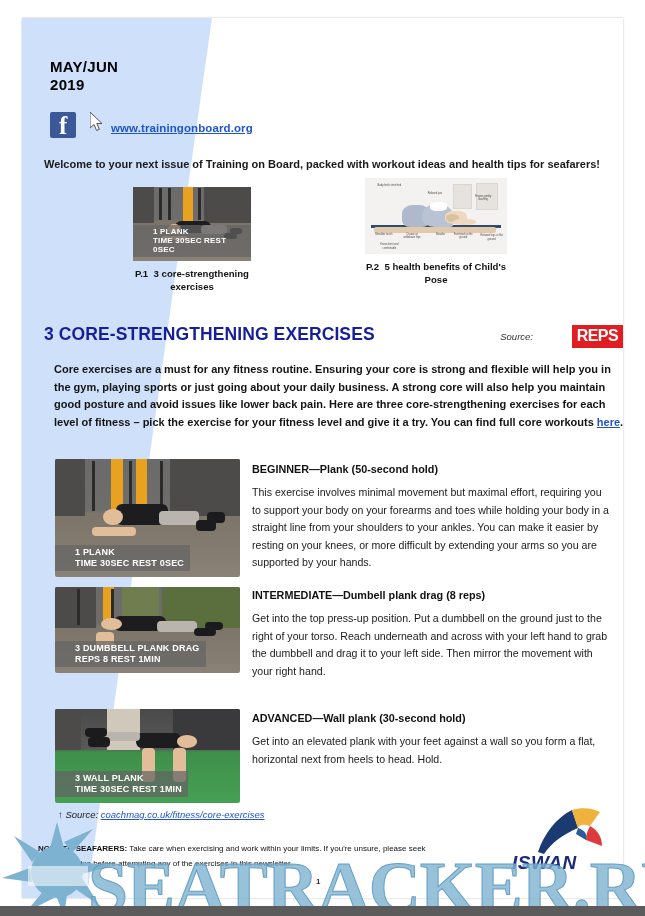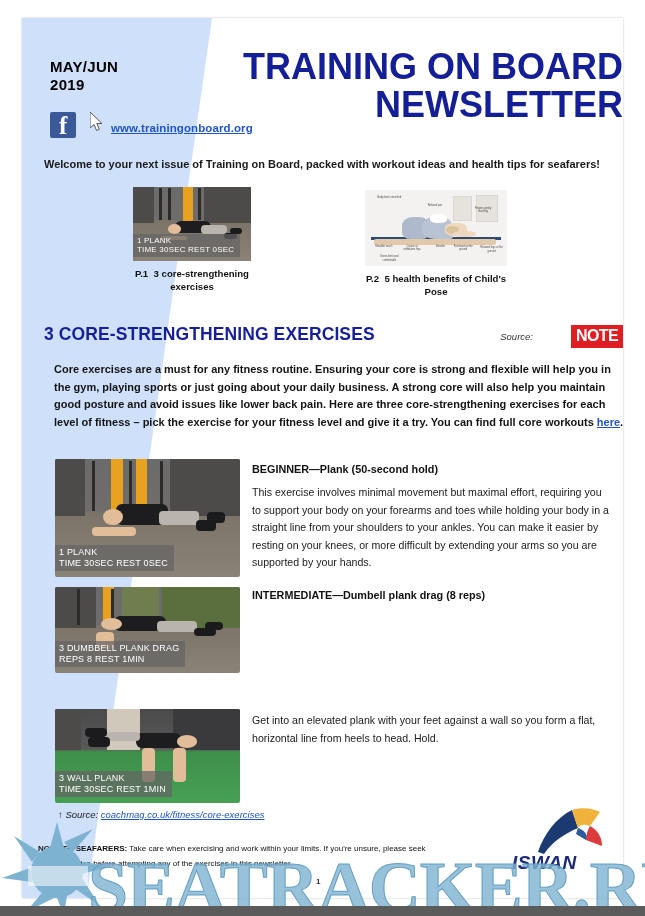--- a/index.html
+++ b/index.html
@@ -132,21 +132,21 @@
     top: 158px;
     width: 560px;
     font-size: 11px;
     font-weight: bold;
     color: #1a1a1a;
   }
 
   
   .thumb-wrap { position: absolute; }
   .thumb-a { left: 133px; top: 187px; width: 118px; }
-  .thumb-b { left: 365px; top: 190px; width: 142px; }
+  .thumb-b { left: 365px; top: 178px; width: 142px; }
 
   .thumb-img {
     position: relative;
     width: 100%;
     overflow: hidden;
   }
   .thumb-a .thumb-img { height: 74px; }
   .thumb-b .thumb-img { height: 76px; }
 
   .thumb-cap {
@@ -195,24 +195,24 @@
     background: #1b1b1d;
     border-radius: 4px;
   }
 
   .img-caption {
     position: absolute;
     left: 0;
     background: rgba(100,100,100,0.72);
     color: #ffffff;
     font-family: "Liberation Sans Narrow", "Liberation Sans", sans-serif;
-    font-weight: normal;
+    font-weight: bold;
     letter-spacing: 0.2px;
     line-height: 11px;
-    padding: 2px 6px 3px 4px;
+    padding: 2px 6px 3px 20px;
     white-space: pre-line;
     margin-top: 26px;
   }
   .thumb-a .img-caption {
     bottom: 4px;
     font-size: 8px;
     line-height: 9px;
   }
 
   
@@ -447,24 +447,20 @@
   <div class="blue-band"></div>
   <div class="blue-band-lower"></div>
 
   <div class="content">
 
     <div class="issue-date">
       <div>MAY/JUN</div>
       <div>2019</div>
     </div>
 
-    <div class="masthead">
-      <span>TRAINING ON BOARD</span>
-      <span class="line2">NEWSLETTER</span>
-    </div>
 
     <div class="fb-icon"></div>
 
     <svg class="cursor-arrow" viewBox="0 0 14 20">
       <polygon points="0,0 0,16 4,12.5 6.6,18.5 9.3,17.3 6.8,11.5 12,11.5" fill="#ffffff" stroke="#555555" stroke-width="1"></polygon>
     </svg>
 
     <a class="site-link" href="#">www.trainingonboard.org</a>
 
     <div class="welcome">Welcome to your next issue of Training on Board, packed with workout ideas and health tips for seafarers!</div>
@@ -517,21 +513,21 @@
           <div class="pose-lbl" style="left:8%; top:86%;">Knees bent and comfortable</div>
         </div>
       </div>
       <div class="thumb-cap">
         <span>P.2</span>&nbsp;&nbsp;<span>5 health benefits of Child's Pose</span>
       </div>
     </div>
 
     <div class="section-head">3 CORE-STRENGTHENING EXERCISES</div>
     <div class="source-label">Source:</div>
-    <div class="coach-logo">NOTE</div>
+    <div class="coach-logo">REPS</div>
 
     <div class="intro">
       <span>Core exercises are a must for any fitness routine. Ensuring your core is strong and flexible will help you in the gym, playing sports or just going about your daily business. A strong core will also help you maintain good posture and avoid issues like lower back pain. Here are three core-strengthening exercises for each level of fitness – pick the exercise for your fitness level and give it a try. You can find full core workouts </span><a class="inline-link" href="#">here</a><span>.</span>
     </div>
 
     <div class="ex-row row1">
       <div class="ex-img">
         <div class="gym">
           <div class="rack" style="left:0; width:16%;"></div>
           <div class="orange" style="left:30%; width:7%;"></div>
@@ -570,20 +566,21 @@
           <div class="athlete-skin" style="left:25%; top:36%; width:11%; height:14%;"></div>
           <div class="athlete-skin" style="left:22%; top:52%; width:10%; height:20%; border-radius:4px;"></div>
           <div class="athlete-shoe" style="left:75%; top:48%; width:12%; height:9%;"></div>
           <div class="athlete-shoe" style="left:81%; top:41%; width:10%; height:9%;"></div>
         </div>
         <div class="img-caption">3 DUMBBELL PLANK DRAG
 REPS 8 REST 1MIN</div>
       </div>
       <div class="ex-text">
         <div class="ex-title">INTERMEDIATE—Dumbell plank drag (8 reps)</div>
+        <div class="ex-body">Get into the top press-up position. Put a dumbbell on the ground just to the right of your torso. Reach underneath and across with your left hand to grab the dumbbell and drag it to your left side. Then mirror the movement with your right hand.</div>
       </div>
     </div>
 
     <div class="ex-row row3">
       <div class="ex-img">
         <div class="gym" style="background:linear-gradient(#4a4a4a 0%,#585858 42%,#3f8f4a 46%,#46a054 100%);">
           <div class="rack" style="left:0; width:14%; height:44%;"></div>
           <div class="rack" style="left:28%; width:18%; height:44%; background:#cfc8bb;"></div>
           <div class="rack" style="left:64%; width:36%; height:44%; background:#3a3a3c;"></div>
           <div class="athlete-body" style="left:44%; top:26%; width:24%; height:16%;"></div>
@@ -591,21 +588,22 @@
           <div class="athlete-skin" style="left:66%; top:28%; width:11%; height:13%;"></div>
           <div class="athlete-skin" style="left:47%; top:42%; width:7%; height:36%; border-radius:4px;"></div>
           <div class="athlete-skin" style="left:64%; top:42%; width:7%; height:36%; border-radius:4px;"></div>
           <div class="athlete-shoe" style="left:16%; top:20%; width:12%; height:10%;"></div>
           <div class="athlete-shoe" style="left:18%; top:30%; width:12%; height:10%;"></div>
         </div>
         <div class="img-caption">3 WALL PLANK
 TIME 30SEC REST 1MIN</div>
       </div>
       <div class="ex-text">
-        <div class="ex-body">Get into an elevated plank with your feet against a wall so you form a flat, horizontal line from heels to head. Hold.</div>
+        <div class="ex-title">ADVANCED—Wall plank (30-second hold)</div>
+        <div class="ex-body">Get into an elevated plank with your feet against a wall so you form a flat, horizontal next from heels to head. Hold.</div>
       </div>
     </div>
 
     <div class="src-note">
       <span>↑</span>
       <span>Source:</span>
       <a href="#">coachmag.co.uk/fitness/core-exercises</a>
     </div>
 
     <div class="disclaimer">

